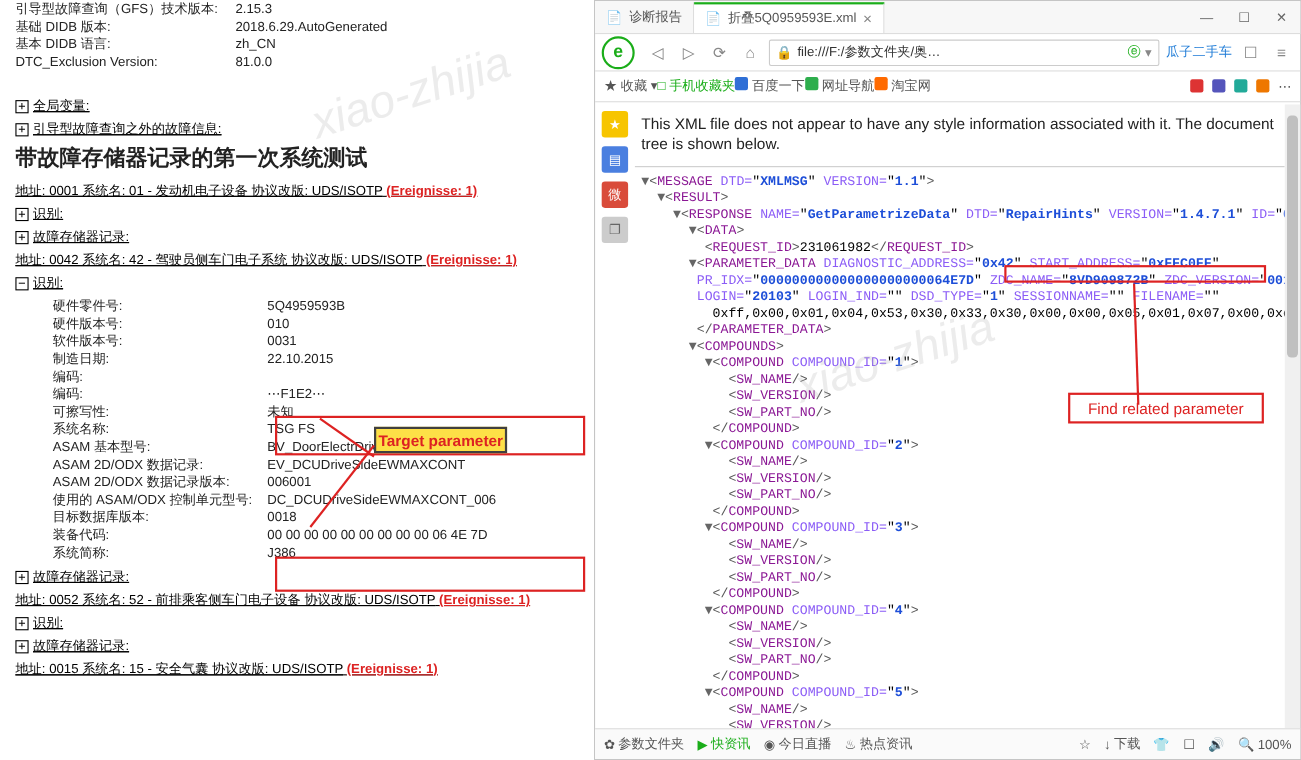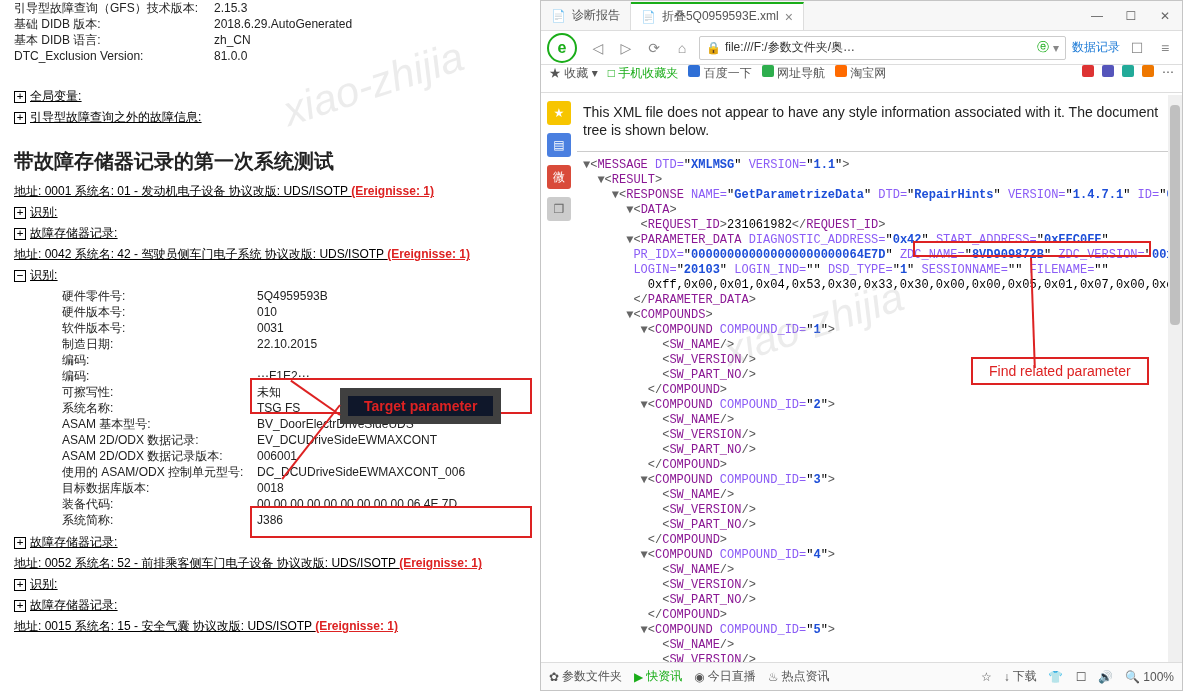--- a/index.html
+++ b/index.html
@@ -3,42 +3,42 @@
 <meta charset="utf-8">
 <style>
 *{box-sizing:border-box;margin:0;padding:0}
 body{font-family:"Microsoft YaHei",Arial,sans-serif;font-size:12px;background:#e8e8e8;width:1183px;height:691px;overflow:hidden;position:relative}
 .left-pane{position:absolute;left:0;top:0;width:540px;height:691px;background:#fff;padding:0 14px 0 14px;overflow:hidden;color:#222}
 .left-pane .kv{display:flex;line-height:16px}
 .left-pane .kv .k{width:200px}
 .left-pane .kv .v{flex:1}
 .left-pane .sec{margin:4px 0;text-decoration:underline;color:#000;cursor:pointer}
 .left-pane .sec .ere{color:#d22;font-weight:bold;text-decoration:underline}
-.left-pane h2{font-size:20px;font-weight:bold;margin:22px 0 8px 0;font-family:SimSun,serif}
+.left-pane h2{font-size:20px;font-weight:bold;margin:4px 0 8px 0;font-family:SimSun,serif}
 .plusbox{display:inline-block;width:12px;height:12px;border:1px solid #000;text-align:center;line-height:10px;font-size:11px;margin-right:4px;cursor:pointer;font-family:monospace}
 .minusbox{display:inline-block;width:12px;height:12px;border:1px solid #000;text-align:center;line-height:10px;font-size:11px;margin-right:4px;cursor:pointer;font-family:monospace}
 .indent1{margin-left:22px}
-.details{margin-left:48px}
+.details{margin-left:34px}
 .details .kv .k{width:195px}
 .target-box{position:absolute;border:2px solid #d22;pointer-events:none}
-.target-label-box{position:absolute;border:8px solid #404040;background:#0f172a;padding:2px 16px;color:#d22;font-weight:bold;font-size:14px}
+.target-label-box{position:absolute;border:2px solid #404040;background:#fde047;padding:2px 2px;color:#d22;font-weight:bold;font-size:14px}
 .target-line{position:absolute;background:#d22;height:2px;transform-origin:left center}
 .browser{position:absolute;left:540px;top:0;width:643px;height:691px;background:#fff;border:1px solid #c5c5c5}
 .titlebar{height:30px;display:flex;align-items:center;background:#f7f7f7;border-bottom:1px solid #ddd}
 .tab{height:28px;padding:0 10px;display:flex;align-items:center;border-right:1px solid #ddd;font-size:12px;color:#555;gap:6px}
 .tab.active{background:#fff;border-top:2px solid #1aad19}
 .tab .close{color:#888;font-size:14px}
 .winctrl{margin-left:auto;display:flex}
 .winctrl div{width:34px;height:30px;text-align:center;line-height:30px;color:#666}
 .navbar{height:34px;display:flex;align-items:center;padding:0 6px;gap:6px;border-bottom:1px solid #ddd}
 .logo{width:30px;height:30px;border:2px solid #1aad19;border-radius:50%;display:flex;align-items:center;justify-content:center;color:#1aad19;font-weight:bold;font-size:16px;margin-right:4px}
 .navbtn{width:22px;height:22px;color:#888;text-align:center;line-height:22px;font-size:14px}
 .addr{flex:1;height:24px;border:1px solid #ccc;border-radius:2px;padding:0 6px;display:flex;align-items:center;gap:4px;font-size:12px;color:#333}
 .favlink{color:#1c7ad6}
-.bookbar{height:28px;display:flex;padding:0 8px;gap:10px;font-size:12px;border-bottom:1px solid #ddd;color:#555}
+.bookbar{height:28px;display:flex;align-items:center;padding:0 8px;font-size:12px;border-bottom:1px solid #ddd;color:#555}
 .sidebar{position:absolute;left:0;top:94px;width:36px;bottom:28px;display:flex;flex-direction:column;align-items:center;gap:8px;padding-top:6px}
 .sidebar .sico{width:24px;height:24px;border-radius:3px;display:flex;align-items:center;justify-content:center;color:#fff;font-size:12px}
 .content{position:absolute;left:36px;right:14px;top:94px;bottom:28px;overflow:hidden}
 .xml-banner{font-size:14px;color:#222;padding:8px 6px;line-height:1.3}
 .xml-hr{border:none;border-top:1px solid #ccc;margin:4px 0 6px 0}
 .xml-body{font-family:Consolas,"Courier New",monospace;font-size:12px;white-space:pre;color:#000;line-height:15px;padding-left:6px}
 .t-tag{color:#8a1794}
 .t-attr{color:#8b5cf6}
 .t-val{color:#1d4ed8;font-weight:bold}
 .t-ang{color:#555}
@@ -185,21 +185,21 @@
     <div class="navbtn">◁</div>
     <div class="navbtn">▷</div>
     <div class="navbtn">⟳</div>
     <div class="navbtn">⌂</div>
     <div class="addr">
         <span>🔒</span>
         <span>file:///F:/参数文件夹/奥…</span>
         <span style="margin-left:auto;color:#1aad19">ⓔ</span>
         <span style="color:#888">▾</span>
       </div>
-    <span class="favlink">数据记录</span>
+    <span class="favlink">瓜子二手车</span>
     <div class="navbtn">☐</div>
     <div class="navbtn">≡</div>
   </div>
   <div class="bookbar">
     <span>★ <span>收藏</span> ▾</span>
     <span style="color:#1aad19">□ <span>手机收藏夹</span></span>
     <span><span class="sq" style="background:#2f6fd6"></span> <span>百度一下</span></span>
     <span><span class="sq" style="background:#2eae4d"></span> <span>网址导航</span></span>
     <span><span class="sq" style="background:#ff6a00"></span> <span>淘宝网</span></span>
     <span style="margin-left:auto;display:flex;gap:8px">

